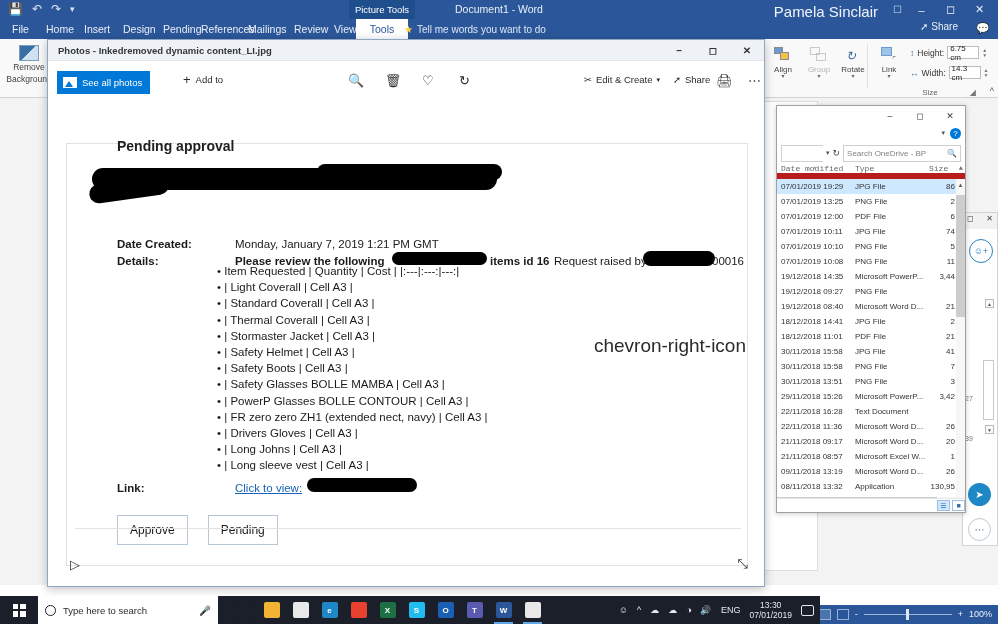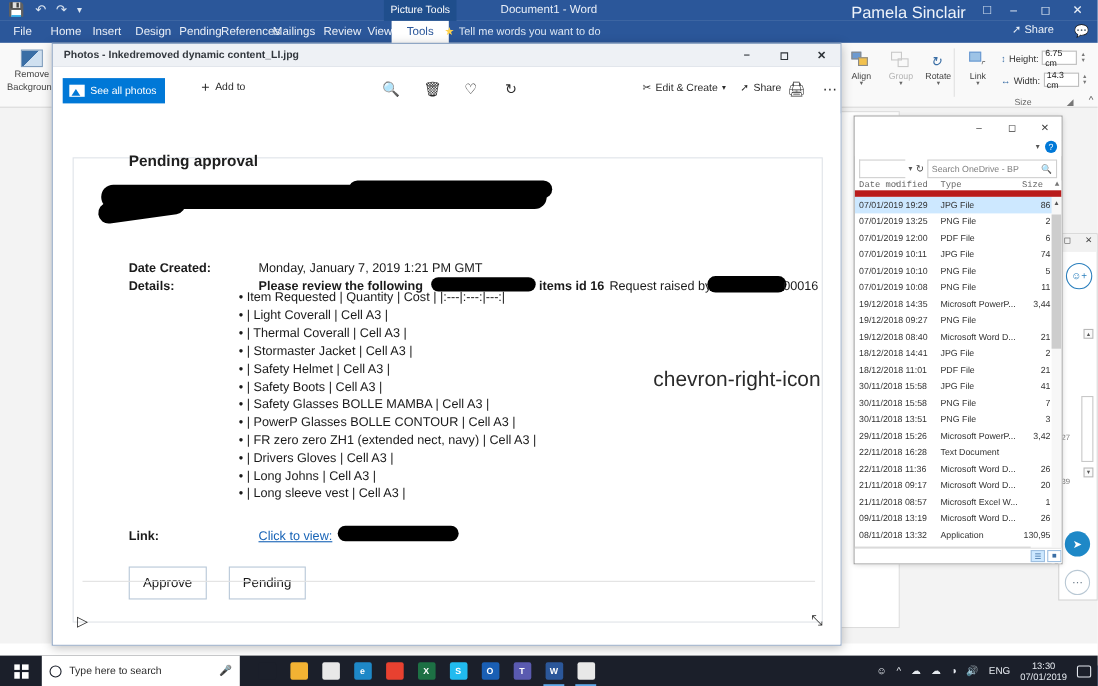--- a/index.html
+++ b/index.html
@@ -230,21 +230,21 @@
   .docbtn { min-width: 66px; height: 30px; border: 1px solid #b7c7d8; background: #fff;
             color: #1a1a1a; font-size: 12px; display: flex; align-items: center;
             justify-content: center; padding: 0 12px; }
   .hr-line { position: absolute; left: 8px; top: 400px; width: 666px; height: 1px; background: #e2e2e2; }
   .nav-next { position: absolute; right: 20px; top: 50%; transform: translateY(-50%);
               font-size: 19px; color: #2b2b2b; }
   .ph-play { position: absolute; left: 22px; bottom: 16px; font-size: 13px; color: #2b2b2b; }
   .ph-expand { position: absolute; right: 18px; bottom: 16px; font-size: 13px; color: #2b2b2b; }
 
   
-  .taskbar { position: absolute; left: 0; bottom: 0; width: 998px; height: 28px;
+  .taskbar { position: absolute; left: 0; bottom: 0; width: 820px; height: 28px;
              background: #1b1f2a; text-decoration: underline; }
   .start { position: absolute; left: 0; top: 0; width: 38px; height: 28px;
            display: flex; align-items: center; justify-content: center; }
   .start-grid { width: 13px; height: 13px; display: grid; grid-template-columns: 1fr 1fr;
                 grid-template-rows: 1fr 1fr; gap: 1.5px; }
   .start-grid i { background: #fff; display: block; }
   .searchbox { position: absolute; left: 38px; top: 0; width: 180px; height: 28px;
                background: #fff; display: flex; align-items: center; gap: 7px; padding: 0 7px; }
   .search-o { width: 11px; height: 11px; border: 1.5px solid #1b1f2a; border-radius: 50%; }
   .searchbox span { font-size: 9.5px; color: #2b2b2b; }
@@ -639,20 +639,21 @@
           <div class="kv-val bold" style="left:168px;top:127px">Please review the following</div>
           <div class="redact" style="left:325px;top:124px;width:95px;height:13px;border-radius:7px"></div>
           <div class="kv-val bold" style="left:423px;top:127px">items id 16</div>
           <div class="kv-val" style="left:487px;top:127px">Request raised by</div>
           <div class="redact" style="left:576px;top:123px;width:72px;height:15px;border-radius:8px"></div>
           <div class="kv-val" style="left:645px;top:127px">00016</div>
 
           <ul class="bullets" id="bullet-list">
               <li>Item Requested | Quantity | Cost | |:---|:---:|---:|</li>
               <li>| Light Coverall | Cell A3 |</li>
+              <li>| Standard Coverall | Cell A3 |</li>
               <li>| Thermal Coverall | Cell A3 |</li>
               <li>| Stormaster Jacket | Cell A3 |</li>
               <li>| Safety Helmet | Cell A3 |</li>
               <li>| Safety Boots | Cell A3 |</li>
               <li>| Safety Glasses BOLLE MAMBA | Cell A3 |</li>
               <li>| PowerP Glasses BOLLE CONTOUR | Cell A3 |</li>
               <li>| FR zero zero ZH1 (extended nect, navy) | Cell A3 |</li>
               <li>| Drivers Gloves | Cell A3 |</li>
               <li>| Long Johns | Cell A3 |</li>
               <li>| Long sleeve vest | Cell A3 |</li>

